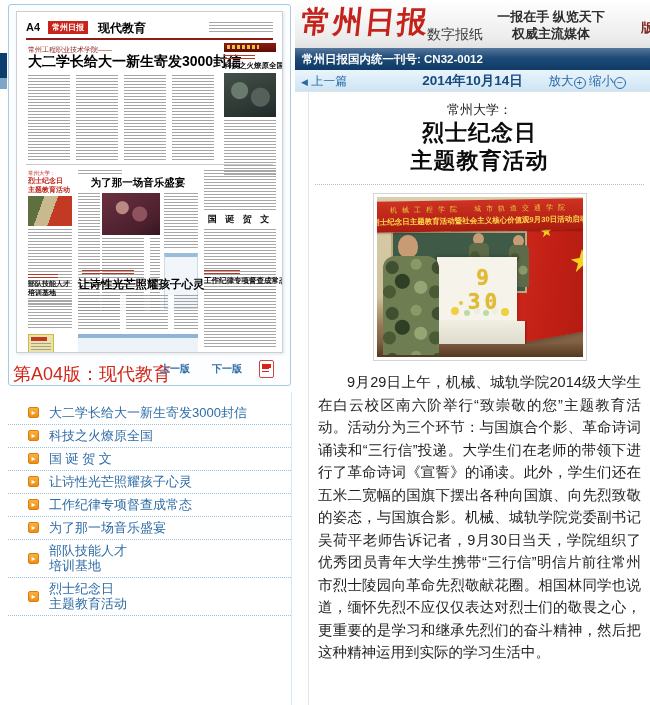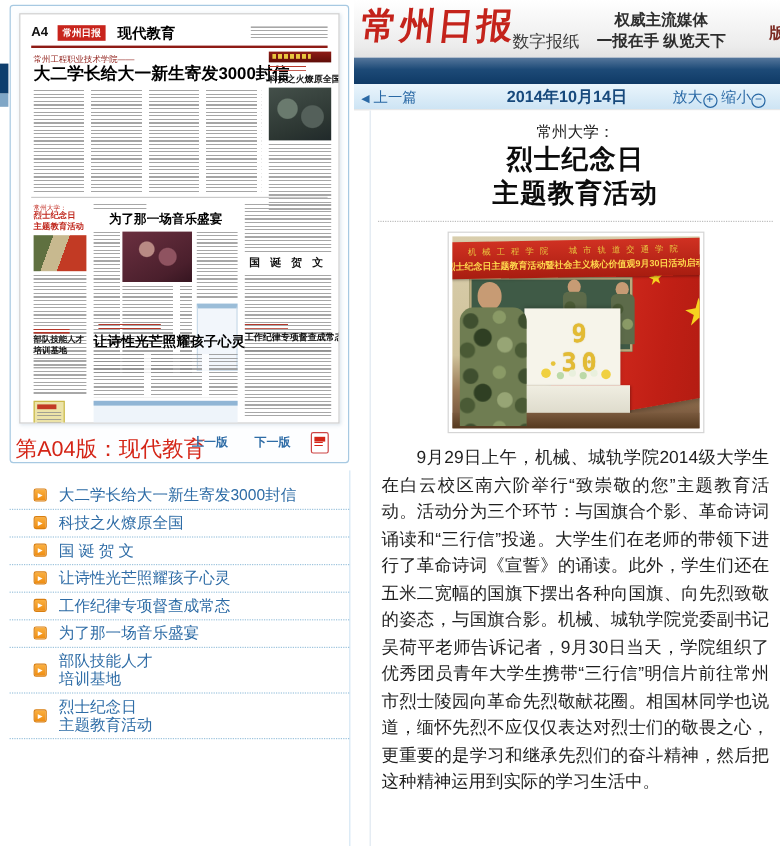--- a/index.html
+++ b/index.html
@@ -125,21 +125,21 @@
             background:linear-gradient(#56779c,#1d4a77 45%,#0f3a66); }
   .issn { position:absolute; left:7px; top:0; color:#fff; font-size:11.5px; font-weight:bold; line-height:22px; }
   .prev-issue { position:absolute; right:33px; top:0; color:#fff; font-size:11.5px; line-height:22px; cursor:pointer;margin-top:24px; }
 
   .subnav { position:absolute; left:295px; top:70px; width:355px; height:22px;
             background:linear-gradient(#eaf5fc,#cde4f4); border-bottom:1px solid #e3e3e3; }
   .prev-article { position:absolute; left:6px; top:0; line-height:22px; color:#2a69a5; font-size:12px; cursor:pointer; }
   .prev-article .arr { font-size:9px; }
   .date { position:absolute; left:0; right:0; text-align:center; line-height:22px;
           font-weight:bold; color:#17497c; font-size:13.5px; }
-  .zoomers { position:absolute; right:12px; top:0; line-height:22px; color:#2a69a5; font-size:12.5px; }
+  .zoomers { position:absolute; right:24px; top:0; line-height:22px; color:#2a69a5; font-size:12.5px; }
   .zoomers span { cursor:pointer; }
   .circ { display:inline-block; width:12px; height:12px; border:1px solid #2a69a5; border-radius:50%;
           line-height:10px; text-align:center; font-size:10px; vertical-align:-1px; }
 
   
   .article { position:absolute; left:308px; top:92px; width:342px; height:613px;
              border-left:1px solid #dfe8f0; background:#fff; overflow:hidden; }
   .kicker { text-align:center; margin-top:9px; font-size:13px; color:#222; }
   .title { text-align:center; font-size:22px; font-weight:bold; color:#0c0c0c; line-height:28px; letter-spacing:1px; }
   .dotline { margin:9px 6px 0 6px; border-bottom:1px dotted #bdbdbd; }
@@ -325,27 +325,28 @@
           <span class="toc-label">烈士纪念日
 主题教育活动</span>
         </li>
       </ul>
   </div>
 
   <div class="hdr">
     <span class="logo">常州日报</span>
     <span class="logo-sub">数字报纸</span>
     <div class="slogan">
+      <div>一报在手 纵览天下</div>
       <div>权威主流媒体</div>
-      <div>一报在手 纵览天下</div>
     </div>
     <span class="corner">版</span>
   </div>
 
   <div class="navbar">
+    <span class="issn">常州日报国内统一刊号: CN32-0012</span>
     <span class="prev-issue">上一期</span>
   </div>
 
   <div class="subnav">
     <span class="prev-article"><span class="arr">◀</span> <span>上一篇</span></span>
     <span class="date">2014年10月14日</span>
     <span class="zoomers">
       <span><span>放大</span><span class="circ">+</span></span>
       <span> <span>缩小</span><span class="circ">−</span></span>
     </span>

